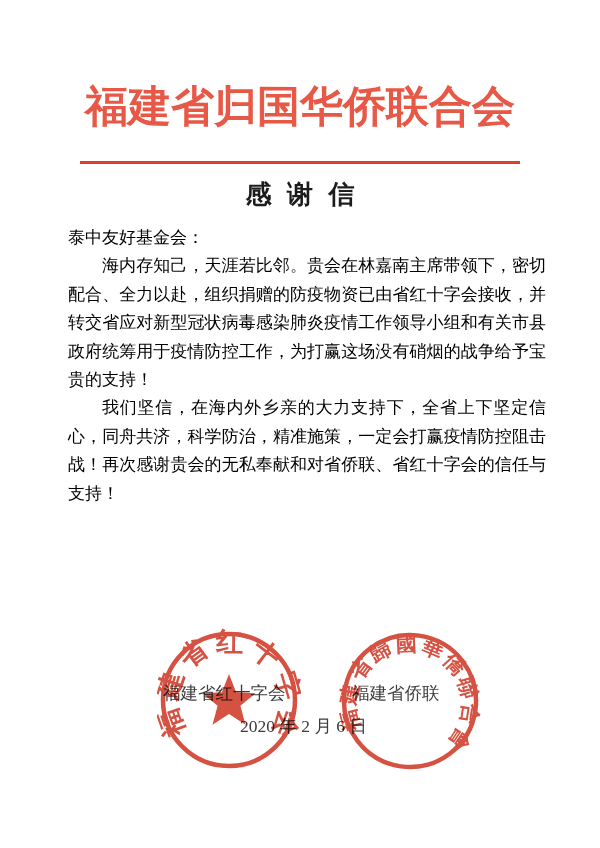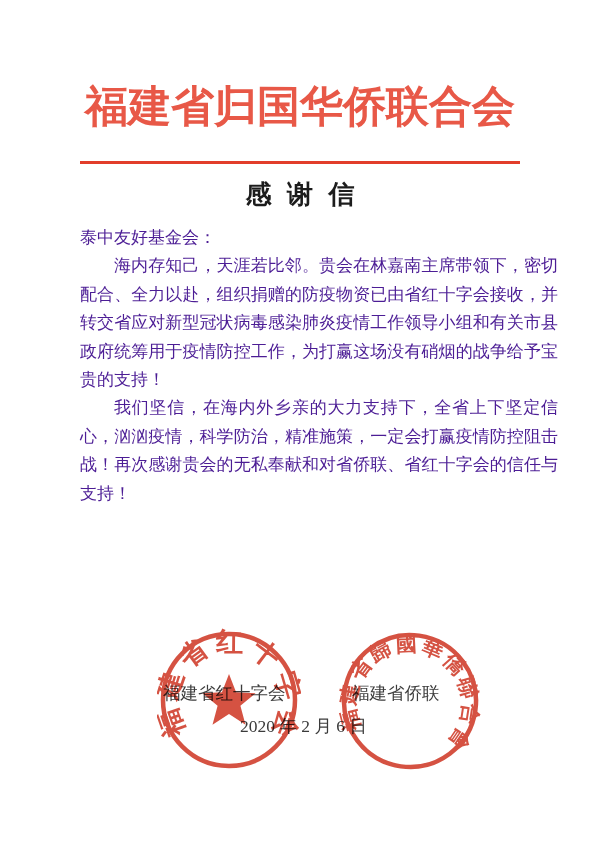--- a/index.html
+++ b/index.html
@@ -26,23 +26,23 @@
     background: #e23d2a;
   }
   .letter-title {
     position: absolute; top: 177px; left: 0; width: 600px;
     text-align: center;
     font-size: 26px; font-weight: bold;
     color: #1c1c1c;
     letter-spacing: 0.6em; text-indent: 0.6em;
   }
   .letter-body {
-    position: absolute; top: 224px; left: 80px; width: 478px;
+    position: absolute; top: 224px; left: 68px; width: 478px;
     font-size: 17px; line-height: 28.4px;
-    color: #4c1d95;
+    color: #000000;
     text-align: justify;
   }
   .letter-body p { margin: 0; text-indent: 2em; }
   .letter-body p.salutation { text-indent: 0; }
   .sig { position: absolute; font-size: 17.5px; color: #3b3b3b; z-index: 1; white-space: nowrap; }
   .sig-left  { top: 681px; left: 163px; }
   .sig-right { top: 681px; left: 352px; }
   .sig-date  { top: 714px; left: 240px; }
   .seal {
     position: absolute; z-index: 2;
@@ -64,21 +64,21 @@
 
   <div class="org-title">福建省归国华侨联合会</div>
 
   <div class="rule"></div>
 
   <div class="letter-title">感谢信</div>
 
   <div class="letter-body">
     <p class="salutation">泰中友好基金会：</p>
     <p>海内存知己，天涯若比邻。贵会在林嘉南主席带领下，密切配合、全力以赴，组织捐赠的防疫物资已由省红十字会接收，并转交省应对新型冠状病毒感染肺炎疫情工作领导小组和有关市县政府统筹用于疫情防控工作，为打赢这场没有硝烟的战争给予宝贵的支持！</p>
-    <p>我们坚信，在海内外乡亲的大力支持下，全省上下坚定信心，汹汹疫情，科学防治，精准施策，一定会打赢疫情防控阻击战！再次感谢贵会的无私奉献和对省侨联、省红十字会的信任与支持！</p>
+    <p>我们坚信，在海内外乡亲的大力支持下，全省上下坚定信心，同舟共济，科学防治，精准施策，一定会打赢疫情防控阻击战！再次感谢贵会的无私奉献和对省侨联、省红十字会的信任与支持！</p>
   </div>
 
   <div class="sig sig-left">福建省红十字会</div>
   <div class="sig sig-right">福建省侨联</div>
   <div class="sig sig-date">2020 年 2 月 6 日</div>
 
   <svg class="seal seal-left" width="144" height="144" viewBox="0 0 144 144">
     <defs>
       <path id="arcL" d="M 29,104 A 52,52 0 1 1 115,104" fill="none"></path>
     </defs>

